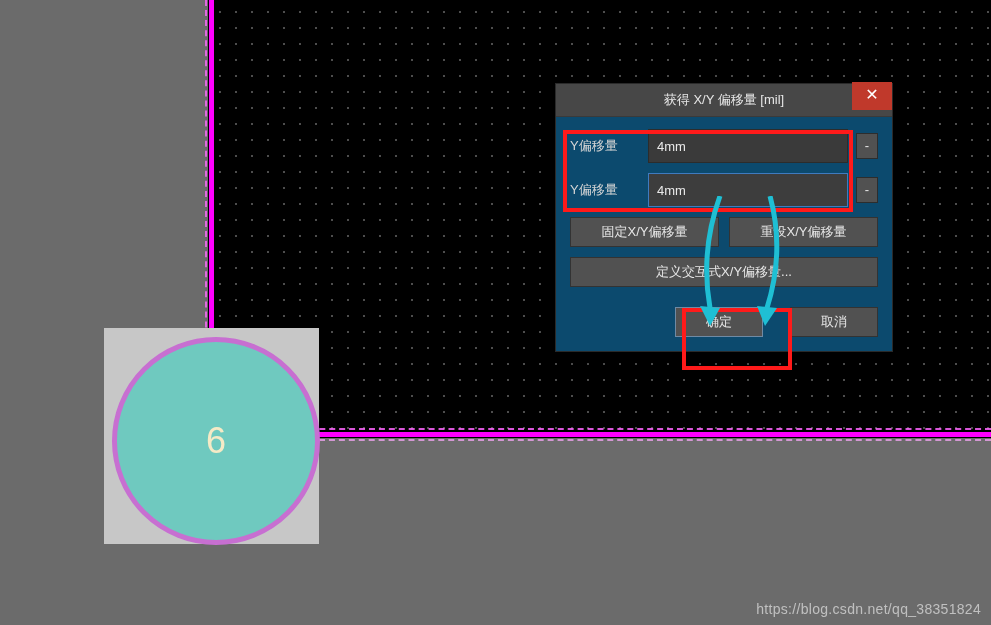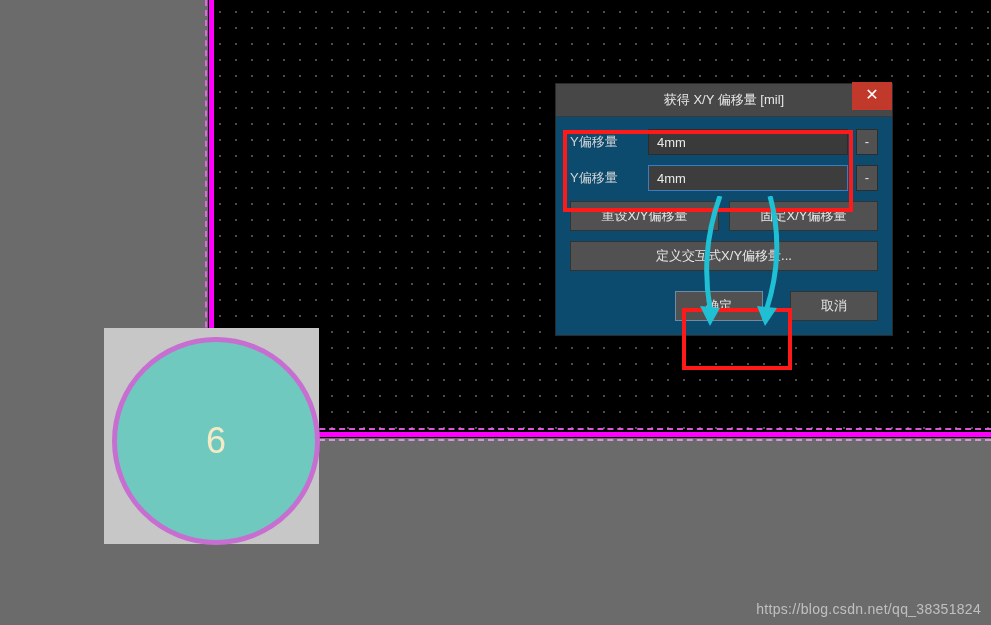--- a/index.html
+++ b/index.html
@@ -154,21 +154,21 @@
     width: 78px;
     color: #d4d4d4;
     font-size: 13px;
   }
   .row input[type=text] {
     flex: 1;
     height: 26px;
     background: #3a3a3a;
     border: 1px solid #2c2c2c;
     color: #eaeaea;
-    padding: 8px 8px;
+    padding: 16px 8px;
     font-size: 13px;
     box-sizing: border-box;
     outline: none;
   }
   .row input.focused {
     border: 1px solid #3f7bbf;
     background: #3d3d3d;
   }
   .row .neg {
     width: 22px;
@@ -272,22 +272,22 @@
       <div class="neg">-</div>
     </div>
 
     <div class="row">
       <div class="lbl">Y偏移量</div>
       <input type="text" class="focused" value="4mm" style="">
       <div class="neg">-</div>
     </div>
 
     <div class="btnrow">
+      <div class="btn">固定X/Y偏移量</div>
       <div class="btn">重设X/Y偏移量</div>
-      <div class="btn">固定X/Y偏移量</div>
     </div>
 
     <div class="btnrow widebtn">
       <div class="btn">定义交互式X/Y偏移量...</div>
     </div>
 
     <div class="footerbtns">
       <div class="btn ok">确定</div>
       <div class="btn">取消</div>
     </div>

